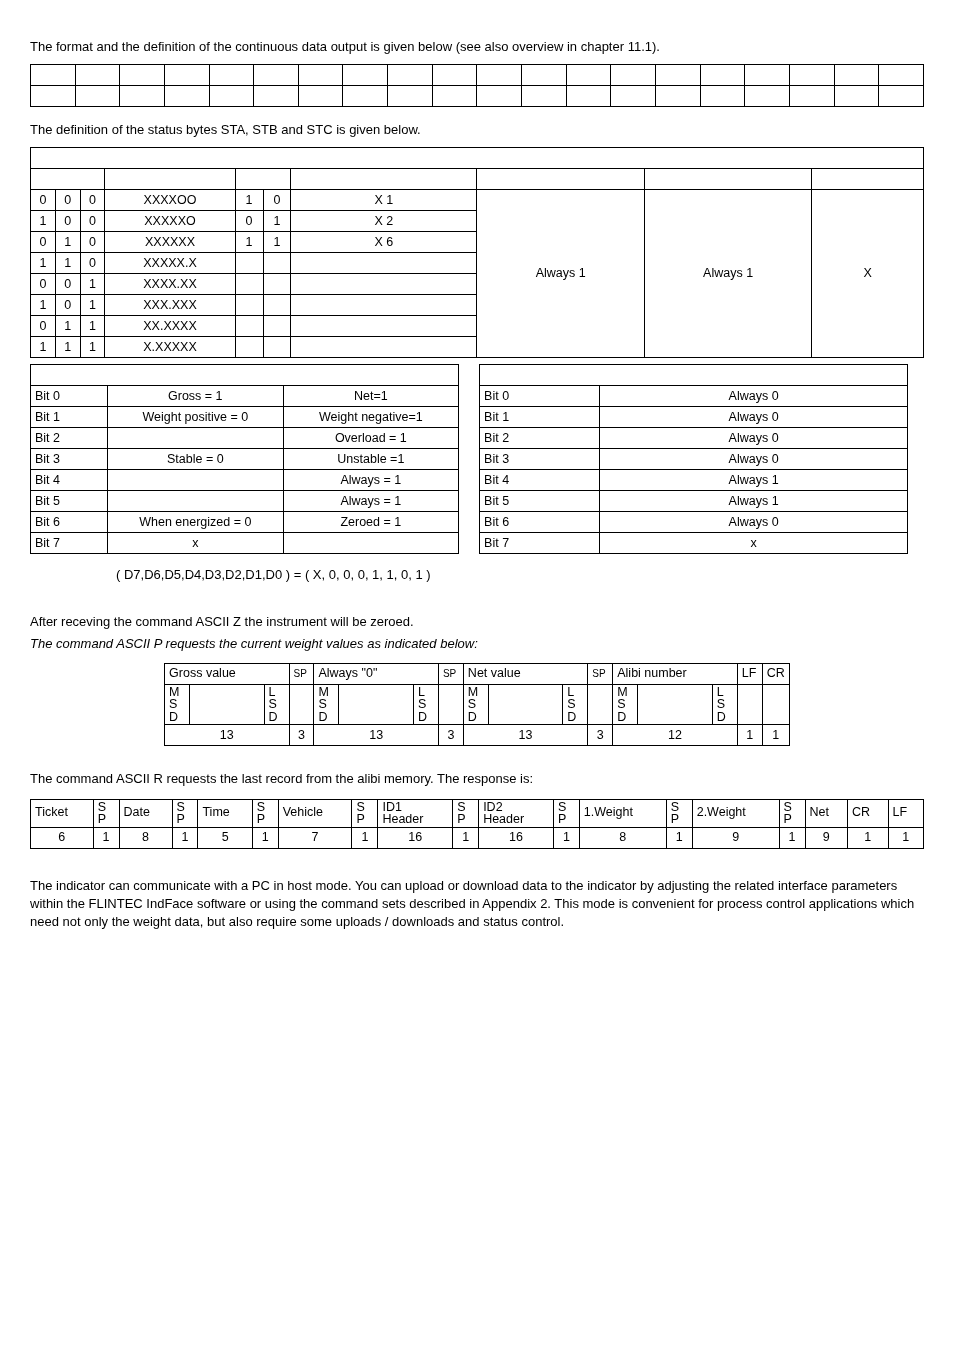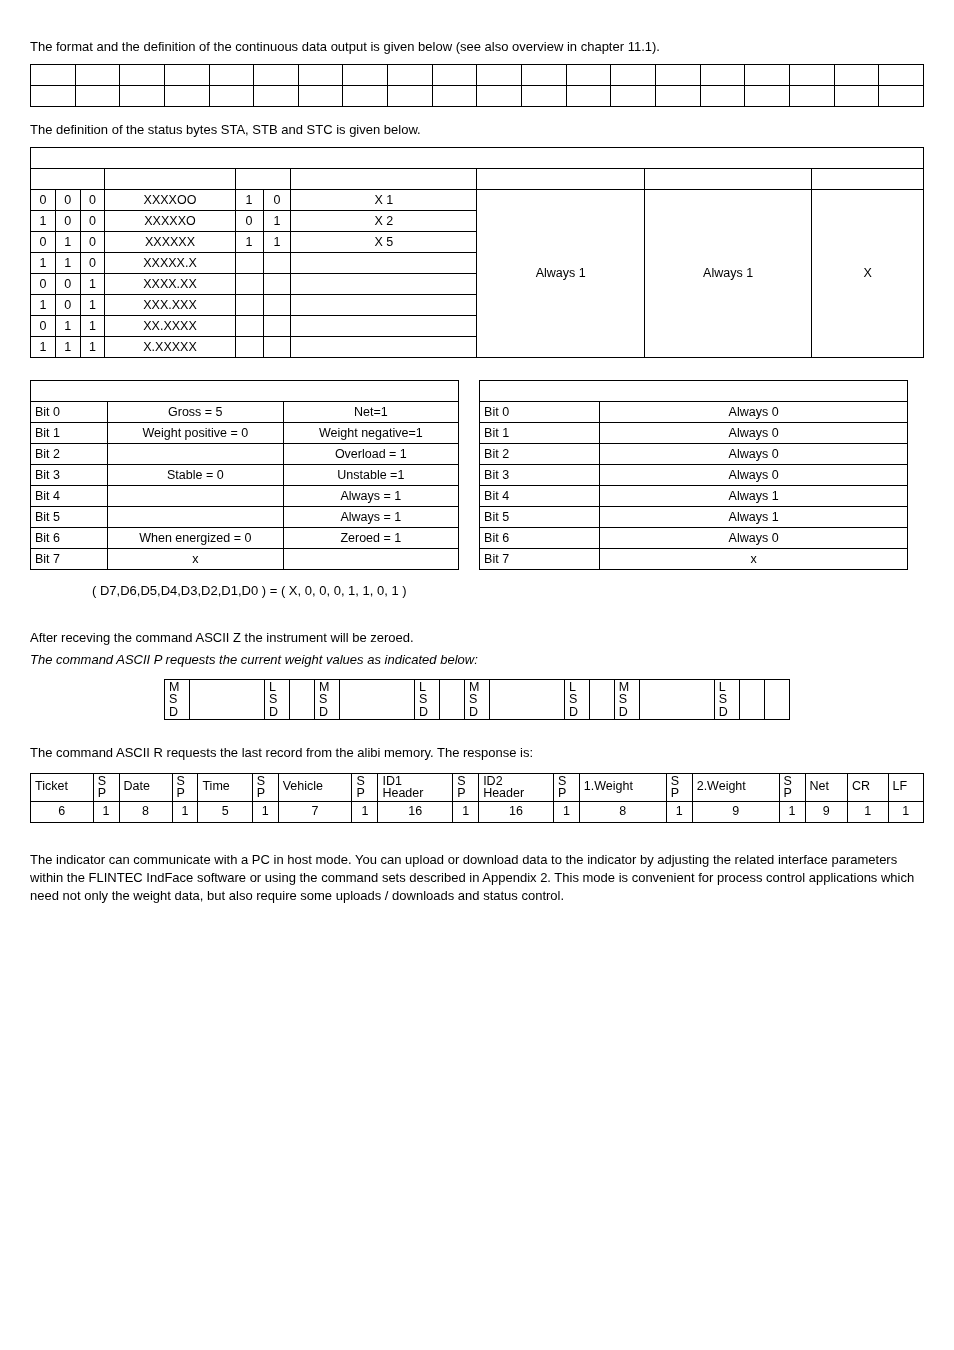--- a/index.html
+++ b/index.html
@@ -26,21 +26,21 @@
     height: 18px;
   }
   .center { text-align: center; }
   .pagenum {
     position: absolute;
     bottom: -20px;
     right: 30px;
     font-size: 13px;
   }
   .frame-table td { text-align: center; }
-  .formula { margin-left: 62px; margin-top: 12px; margin-bottom: 12px; }
+  .formula { margin-left: 86px; margin-top: 12px; margin-bottom: 12px; }
   p { margin: 8px 0; }
   .header-row td { height: 18px; }
 </style>
 </head>
 <body>
 
 <p>The format and the definition of the continuous data output is given below (see also overview in chapter 11.1).</p>
 
 <table class="frame-table">
   <tbody>
@@ -128,21 +128,21 @@
     <td class="center">1</td>
     <td class="center">X 2</td>
   </tr>
   <tr>
     <td class="center">0</td>
     <td class="center">1</td>
     <td class="center">0</td>
     <td class="center">XXXXXX</td>
     <td class="center">1</td>
     <td class="center">1</td>
-    <td class="center">X 5</td>
+    <td class="center">X 6</td>
   </tr>
   <tr>
     <td class="center">1</td>
     <td class="center">1</td>
     <td class="center">0</td>
     <td class="center">XXXXX.X</td>
     <td class="center"></td>
     <td class="center"></td>
     <td class="center"></td>
   </tr>
@@ -178,29 +178,29 @@
     <td class="center">1</td>
     <td class="center">1</td>
     <td class="center">X.XXXXX</td>
     <td class="center"></td>
     <td class="center"></td>
     <td class="center"></td>
   </tr>
 </tbody>
   </table>
 
-<div style="display:flex; gap:20px; margin-top:22px;align-items:flex-end;">
+<div style="display:flex; gap:20px; margin-top:6px;align-items:flex-end;">
   <table style="width:48%;">
     <tbody>
         <tr>
           <td colspan="3">&nbsp;</td>
         </tr>
     <tr>
           <td style="width:18%;">Bit  0</td>
-          <td class="center" style="width:41%;">Gross = 5</td>
+          <td class="center" style="width:41%;">Gross = 1</td>
           <td class="center" style="width:41%;">Net=1</td>
         </tr>
     <tr>
           <td>Bit  1</td>
           <td class="center">Weight positive = 0</td>
           <td class="center">Weight negative=1</td>
         </tr>
     <tr>
           <td>Bit  2</td>
           <td class="center"></td>
@@ -277,20 +277,31 @@
 
 <div class="formula">
   <div>( D7,D6,D5,D4,D3,D2,D1,D0 )  =  (  X, 0, 0, 0, 1, 1, 0, 1 )</div>
 </div>
 
 <p style="margin-top:28px;">After receving the command ASCII Z the instrument will be zeroed.</p>
 <p style="margin-top:-4px;font-style:italic;">The command ASCII P requests the current weight values as indicated below:</p>
 
 <table style="width:70%; margin:10px auto;">
   <tbody>
+      <tr>
+    <td colspan="3">Gross value</td>
+    <td style="font-size:10px;">SP</td>
+    <td colspan="3">Always "0"</td>
+    <td style="font-size:10px;">SP</td>
+    <td colspan="3">Net value</td>
+    <td style="font-size:10px;">SP</td>
+    <td colspan="3">Alibi number</td>
+    <td>LF</td>
+    <td>CR</td>
+  </tr>
   <tr>
     <td style="width:4%; white-space:pre; line-height:1;">M
 S
 D</td>
     <td style="width:12%;"></td>
     <td style="width:4%; white-space:pre; line-height:1;">L
 S
 D</td>
     <td style="width:4%;"></td>
     <td style="width:4%; white-space:pre; line-height:1;">M
@@ -311,20 +322,31 @@
     <td style="width:4%;"></td>
     <td style="width:4%; white-space:pre; line-height:1;">M
 S
 D</td>
     <td style="width:12%;"></td>
     <td style="width:4%; white-space:pre; line-height:1;">L
 S
 D</td>
     <td style="width:4%;"></td>
     <td style="width:4%;"></td>
+  </tr>
+  <tr>
+    <td colspan="3" class="center">13</td>
+    <td class="center">3</td>
+    <td colspan="3" class="center">13</td>
+    <td class="center">3</td>
+    <td colspan="3" class="center">13</td>
+    <td class="center">3</td>
+    <td colspan="3" class="center">12</td>
+    <td class="center">1</td>
+    <td class="center">1</td>
   </tr>
 </tbody>
   </table>
 
 <p style="margin-top:24px;">The command  ASCII R  requests the last record from the alibi memory. The response is:</p>
 
 <table style="margin-top:10px;">
   <tbody>
       <tr>
     <td style="white-space:pre;">Ticket</td>

